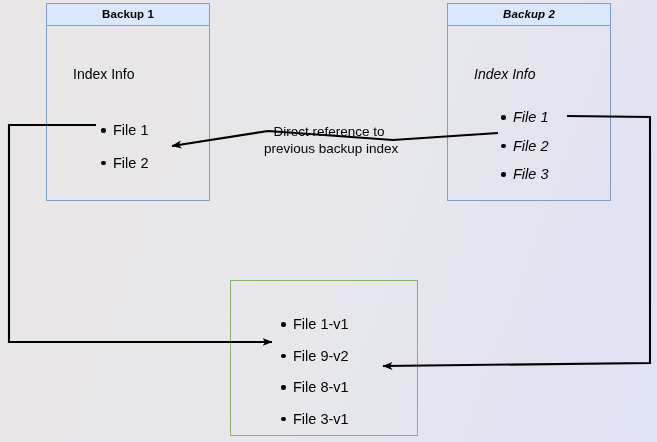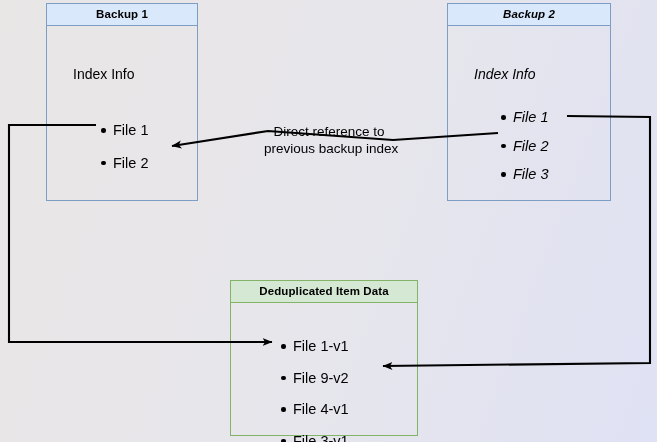--- a/index.html
+++ b/index.html
@@ -124,21 +124,21 @@
     width: 657px;
     height: 442px;
     pointer-events: none;
   }
 </style>
 </head>
 <body>
 
 <div id="canvas">
 
-  <div class="node box-blue" style="left:46px; top:3px; width:152px; height:198px;">
+  <div class="node box-blue" style="left:46px; top:3px; width:164px; height:198px;">
     <div class="node-header" style="height:22px;">Backup 1</div>
     <div class="node-body" style="height:173px;">
       <div class="index-label" style="left:26px; top:41px;">Index Info</div>
       <ul class="file-list gap-18" style="left:52px; top:97px;">
         <li>File 1</li>
         <li>File 2</li>
       </ul>
     </div>
   </div>
 
@@ -148,26 +148,25 @@
       <div class="index-label" style="left:26px; top:41px;">Index Info</div>
       <ul class="file-list gap-14" style="left:51px; top:84px;">
         <li>File 1</li>
         <li>File 2</li>
         <li>File 3</li>
       </ul>
     </div>
   </div>
 
   <div class="node box-green" style="left:230px; top:280px; width:188px; height:156px;">
-    <div class="node-header" style="height:22px;">Deduplicated Item Data</div>
     <div class="node-body" style="height:169px;">
       <ul class="file-list gap-17" style="left:48px; top:36px;">
         <li>File 1-v1</li>
         <li>File 9-v2</li>
-        <li>File 4-v1</li>
+        <li>File 8-v1</li>
         <li>File 3-v1</li>
       </ul>
     </div>
   </div>
 
   <div class="caption" style="left:264px; top:124px; width:130px;">
     <div>Direct reference to</div>
     <div>previous backup index</div>
   </div>
 

